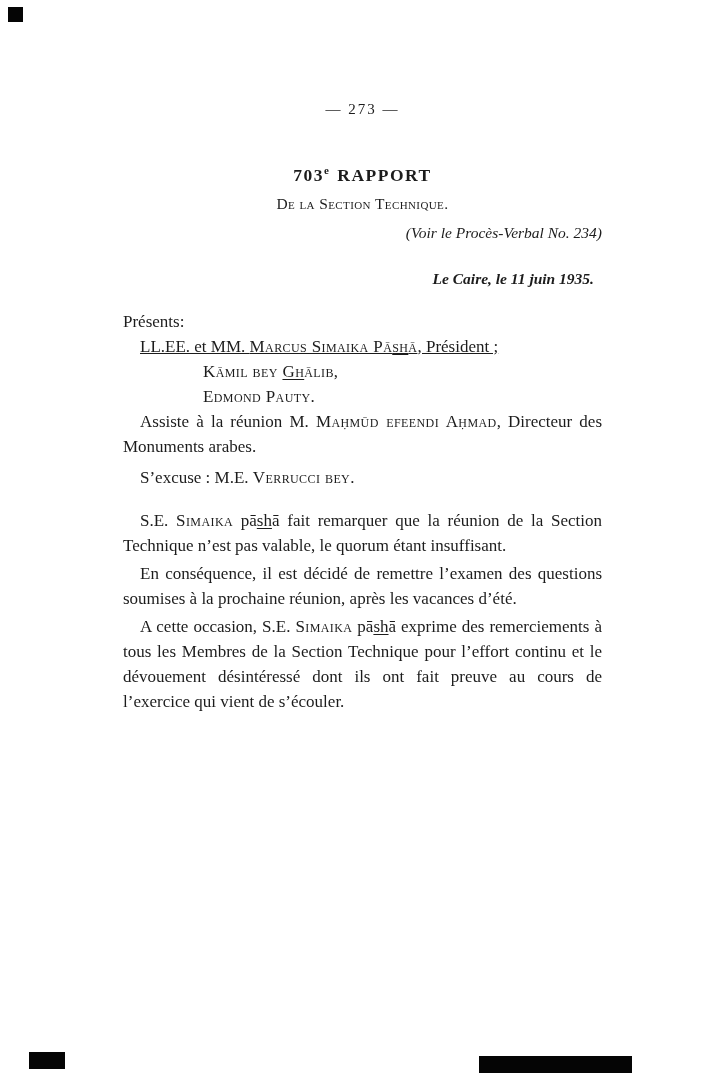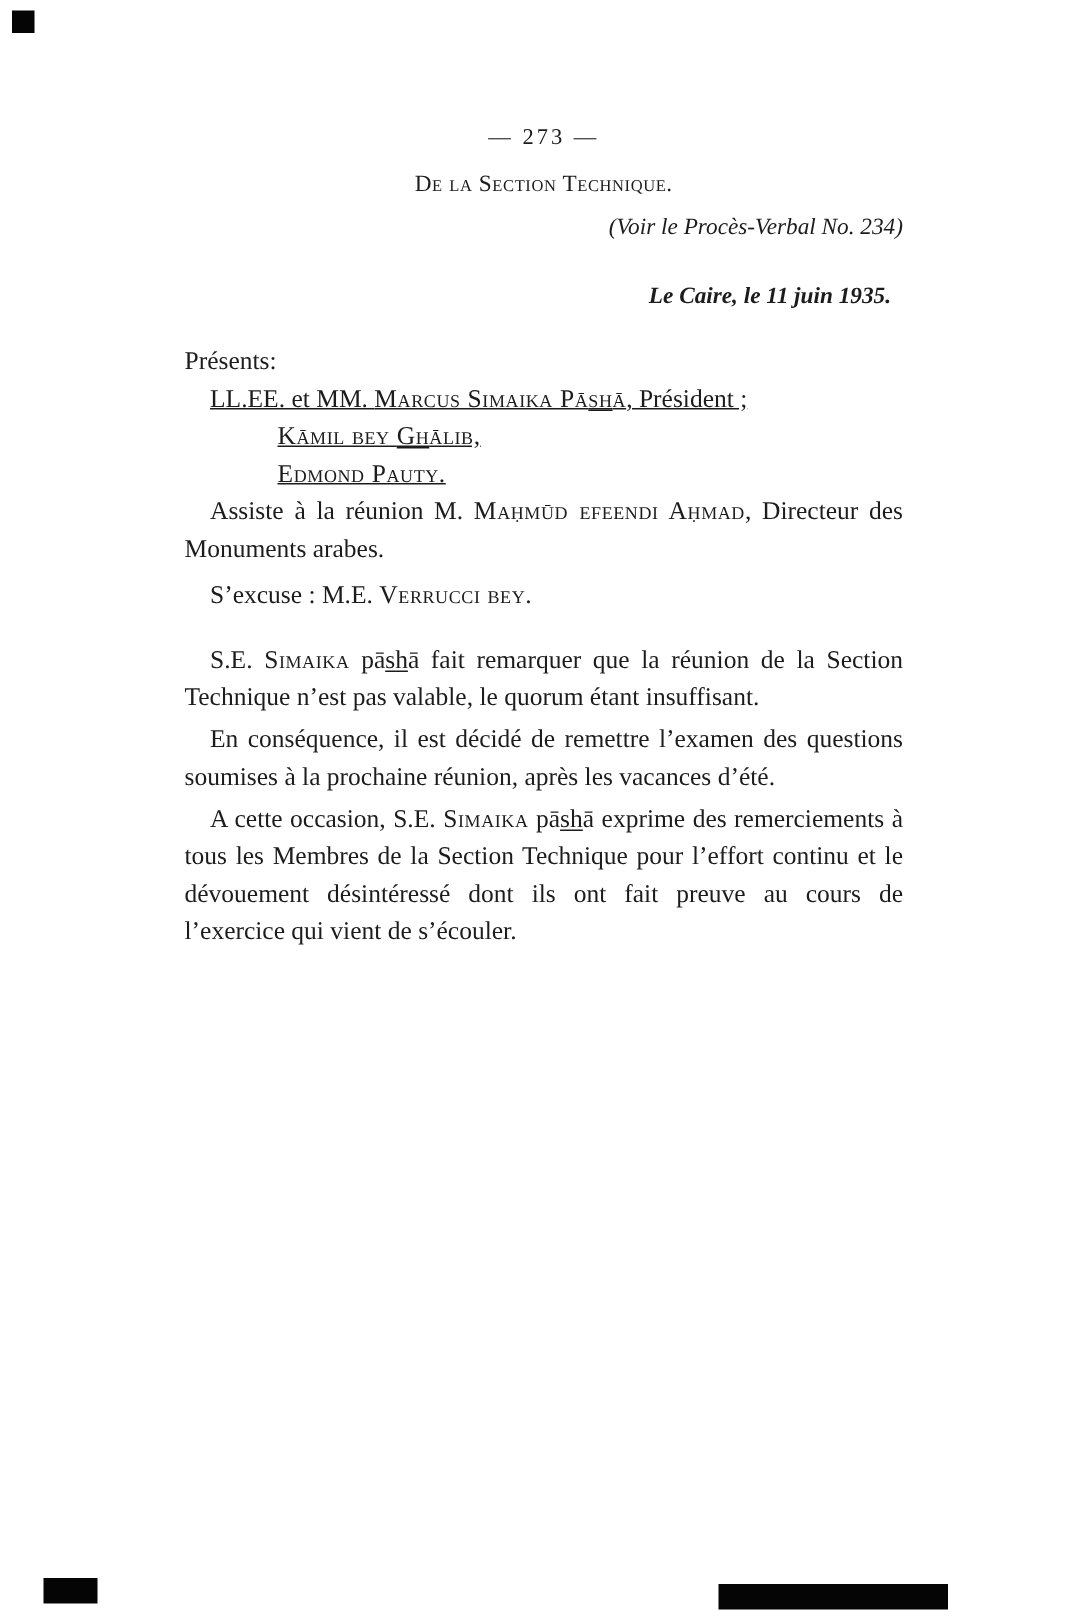--- a/index.html
+++ b/index.html
@@ -12,42 +12,42 @@
     position: relative;
     overflow: hidden;
   }
   .page { position: absolute; inset: 0; }
   .artifact { position: absolute; background: #050505; }
   .artifact.tl { left: 8px;  top: 7px;    width: 15px;  height: 15px; }
   .artifact.bl { left: 29px; top: 1052px; width: 36px;  height: 17px; }
   .artifact.br { left: 479px; top: 1056px; width: 153px; height: 17px; }
 
   .content {
-    position: absolute; left: 123px; top: 0;
+    position: absolute; left: 123px; top: 17px;
     width: 479px;
     font-size: 17px; line-height: 25px;
   }
   .pagenum { margin-top: 80px; text-align: center; font-size: 15px; letter-spacing: 2px; }
   .title   { margin: 37px 0 0 0; text-align: center; font-size: 17.5px; font-weight: 700;
              letter-spacing: 1.5px; line-height: 22px; }
   .title sup { font-size: 11px; }
   .title .title-word { margin-left: 7px; }
   .subtitle  { margin-top: 8px; text-align: center; font-size: 15.5px; font-weight: 400;
                letter-spacing: 1px; line-height: 20px; }
   .reference { margin-top: 9px; text-align: right; font-size: 15.5px; line-height: 20px; }
   .dateline  { margin-top: 26px; text-align: right; padding-right: 8px; font-size: 15.5px;
                font-weight: 600; line-height: 20px; }
 
   .it { font-style: italic; }
   .sc { font-variant: small-caps; letter-spacing: 0.4px; }
   .u  { text-decoration: underline; text-underline-offset: 2px; text-decoration-thickness: 1px; }
 
   .presents  { margin-top: 20px; }
   .att-line1 { text-indent: 17px; text-decoration: underline; }
-  .att-line2, .att-line3 { margin-left: 62px; text-decoration: underline; }
+  .att-line2, .att-line3 { margin-left: 80px; }
 
   .para { margin: 0; text-indent: 17px; text-align: justify; }
   .para.left { text-align: left; }
   .excuse { margin-top: 6px; }
   .body-p.first { margin-top: 18px; }
   .body-p + .body-p { margin-top: 3px; }
   .signature { margin-top: 13px; }
 </style>
 </head>
 <body>
@@ -55,20 +55,21 @@
 <div class="page">
 
   <div class="artifact tl"></div>
   <div class="artifact bl"></div>
   <div class="artifact br"></div>
 
   <div class="content">
 
     <div class="pagenum">— 273 —</div>
 
+    <h1 class="title"><span>703</span><sup>e</sup><span class="title-word">RAPPORT</span></h1>
 
     <div class="subtitle sc">De la Section Technique.</div>
 
     <div class="reference it">(Voir le Procès-Verbal No. 234)</div>
 
     <div class="dateline it">Le Caire, le 11 juin 1935.</div>
 
     <div class="presents">Présents:</div>
 
     <div class="att-line1"><span>LL.EE. et MM. </span><span class="sc">Marcus Simaika Pā</span><span class="sc u">sh</span><span class="sc">ā</span><span>, Président ;</span></div>

